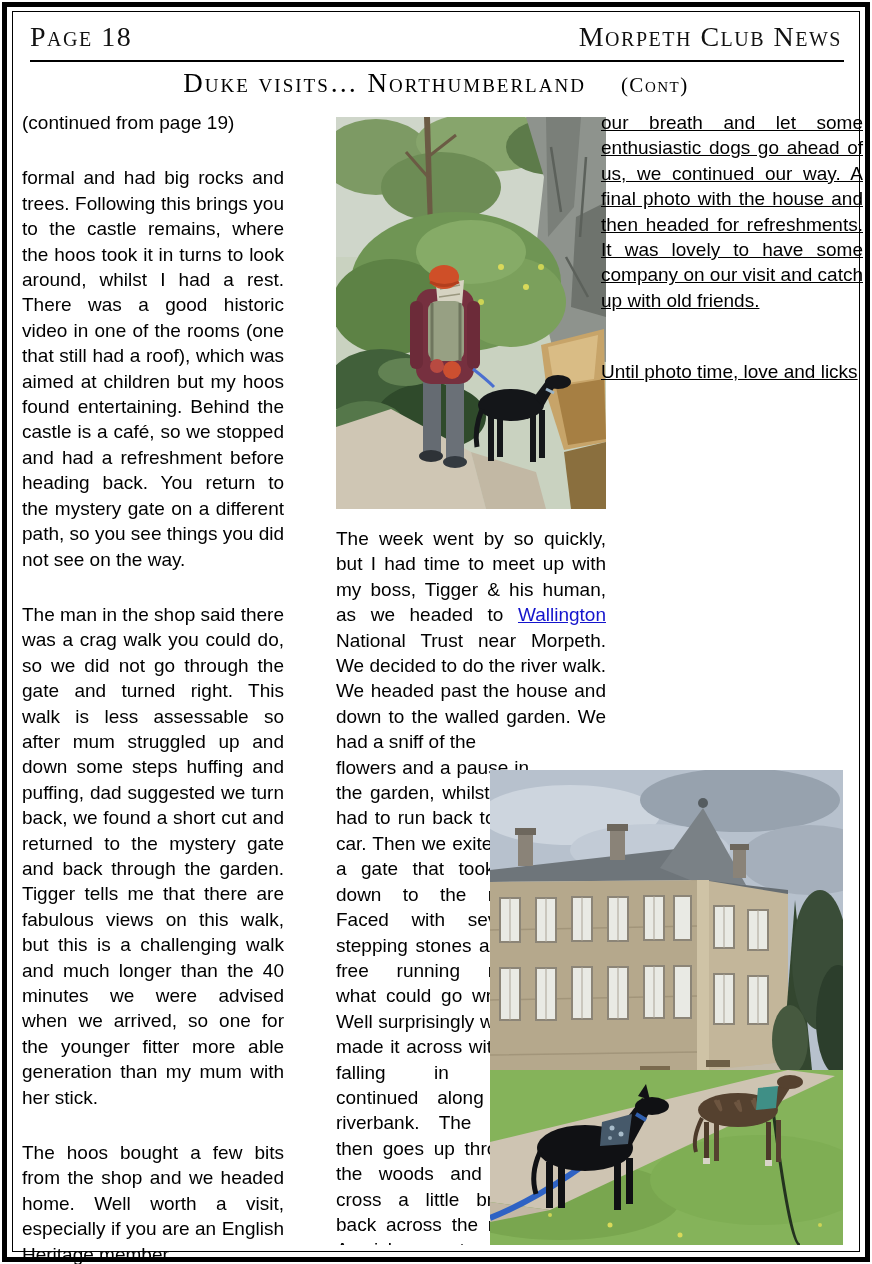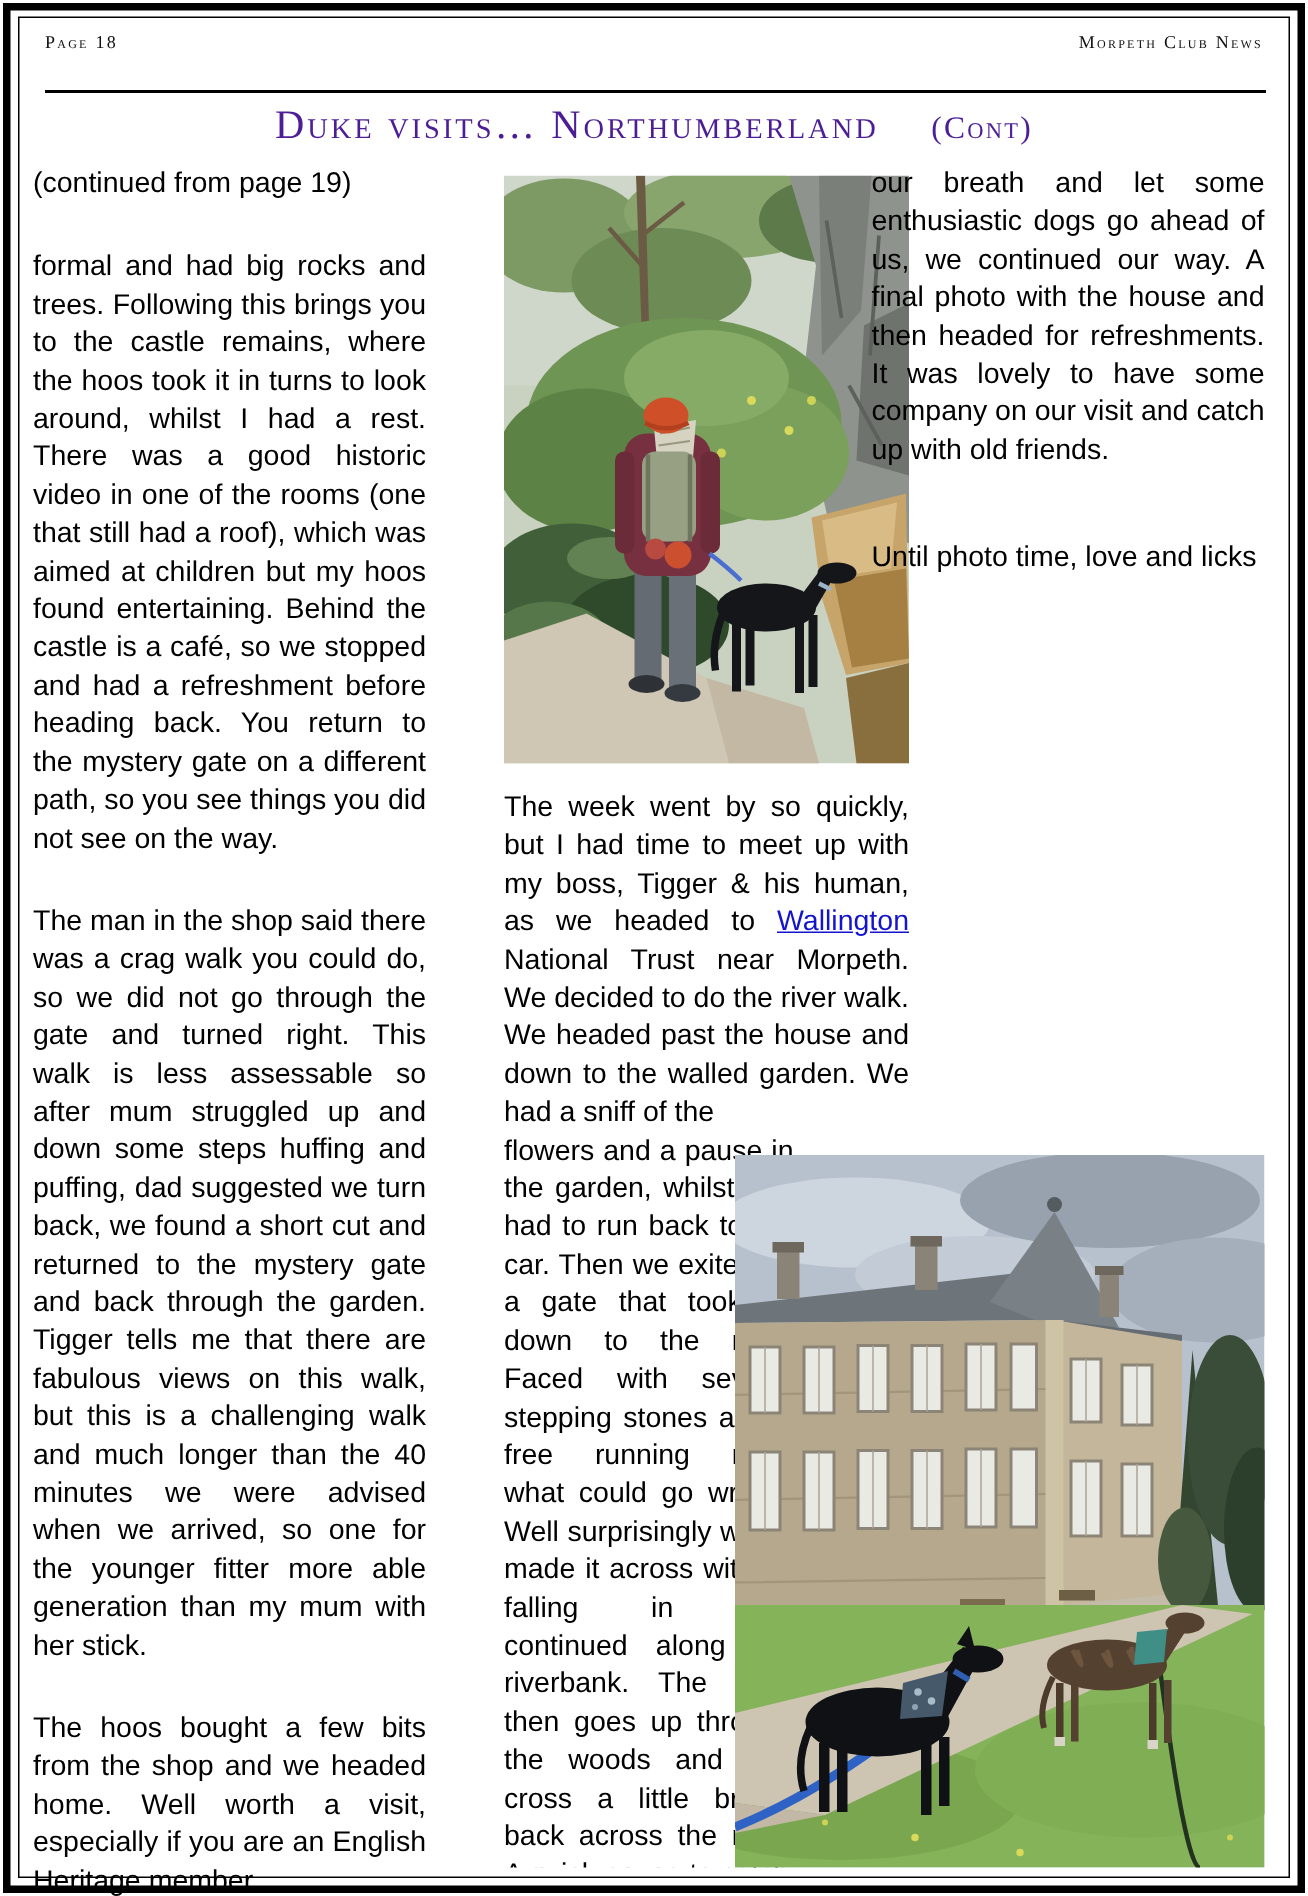--- a/index.html
+++ b/index.html
@@ -7,38 +7,38 @@
     width:872px;height:1264px;position:relative;background:#ffffff;
     font-family:"Liberation Sans", sans-serif;color:#000;
     overflow:hidden;
   }
   .frame-outer{position:absolute;left:2px;top:2px;right:2px;bottom:2px;border:5px solid #000;pointer-events:none;}
   .frame-inner{position:absolute;left:12px;top:11px;right:12px;bottom:12px;border:1px solid #000;pointer-events:none;}
 
   .hdr{
     position:absolute;top:21px;
     font-family:"Liberation Serif", serif;
-    font-variant:small-caps;font-size:12px;letter-spacing:1.5px;color:#111;
+    font-variant:small-caps;font-size:28px;letter-spacing:1.5px;color:#111;
   }
   .hdr-left{left:30px;}
   .hdr-right{right:30px;text-align:right;}
   .hdr-rule{position:absolute;left:30px;right:28px;top:60px;height:2px;background:#000;}
 
   .article-title{
     position:absolute;left:0;right:0;top:68px;text-align:center;
     font-family:"Liberation Serif", serif;font-variant:small-caps;
-    font-size:27px;letter-spacing:2px;color:#4c1d95;white-space:nowrap;
+    font-size:27px;letter-spacing:2px;color:#000000;white-space:nowrap;
   }
   .article-title .suffix{font-size:21px;letter-spacing:1.5px;}
 
   .col{position:absolute;font-size:19px;line-height:25.4px;text-align:justify;}
   .col p{margin:0 0 30px 0;}
   .col1{left:22px;top:110px;width:262px;}
   .col2{left:292px;top:117px;width:270px;height:1128px;overflow:hidden;margin-left:44px;}
-  .col3{left:581px;top:110px;width:262px;}
+  .col3{left:601px;top:110px;width:262px;text-decoration:underline;}
   .col3 p{margin:0 0 26px 0;}
   .col3 p.gap-lg{margin-bottom:46px;}
   .continued-note{text-align:left;margin:0 0 29px 0;}
   .narrow{width:193px;}
   .no-gap{margin-bottom:0 !important;}
 
   a.doc-link{color:#1414cc;text-decoration:underline;cursor:pointer;}
 
   .photo1{display:block;width:270px;height:392px;margin:0 0 17px 0;}
   .photo2{position:absolute;left:490px;top:770px;width:353px;height:475px;}

